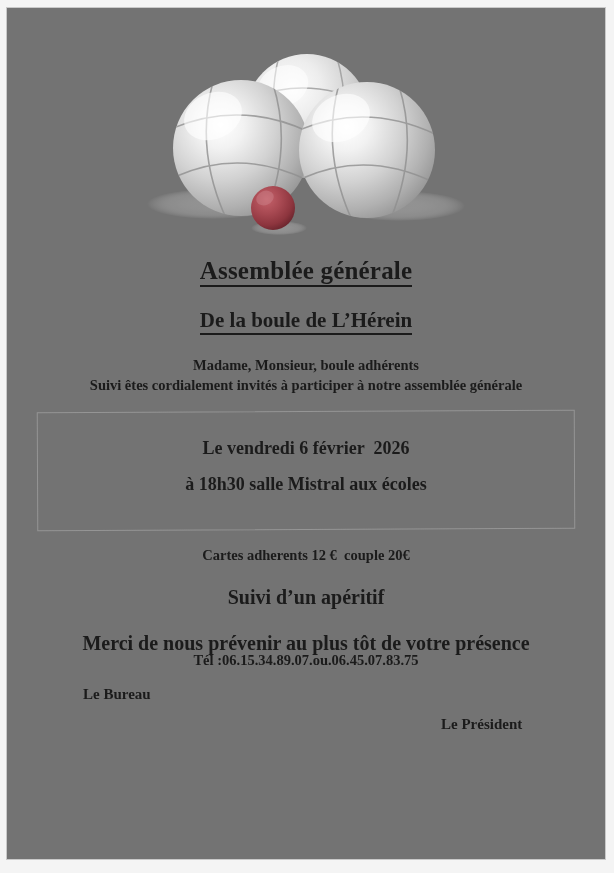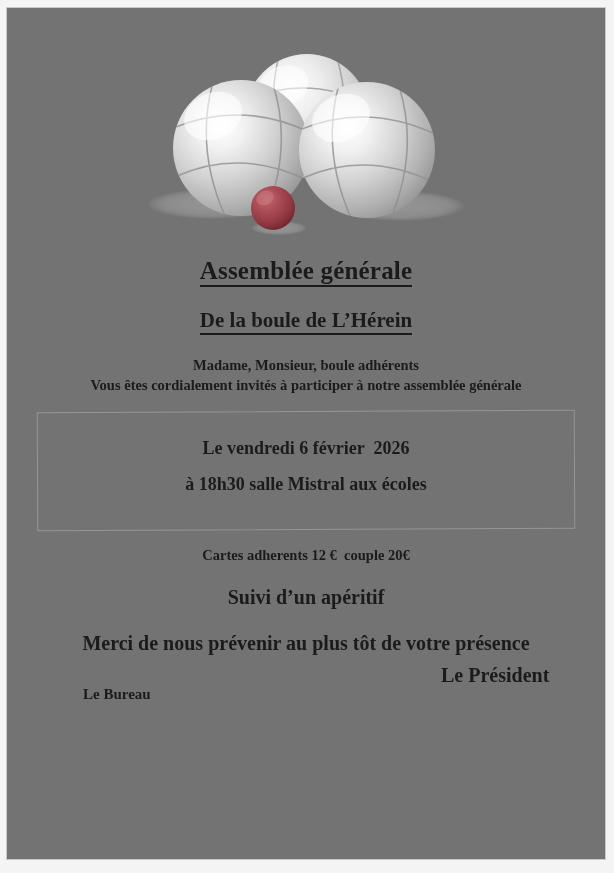--- a/index.html
+++ b/index.html
@@ -127,22 +127,22 @@
     position: absolute;
     left: 76px;
     top: 678px;
     font-size: 15px;
     font-weight: bold;
     color: #1b1b1b;
   }
   #sig-president {
     position: absolute;
     left: 434px;
-    top: 656px;
-    font-size: 20px;
+    top: 708px;
+    font-size: 15px;
     font-weight: bold;
     color: #1b1b1b;
   }
 </style>
 </head>
 <body>
 
 <div id="page">
 
   <svg id="boules" viewBox="0 0 600 232">
@@ -226,27 +226,28 @@
       <ellipse cx="266" cy="200" rx="22" ry="22" fill="url(#jackGrad)"></ellipse>
       <ellipse cx="258" cy="190" rx="9" ry="7" fill="#d08a91" opacity="0.42" transform="rotate(-24 258 190)"></ellipse>
     </g>
   </svg>
 
   <div class="line" id="title-main"><span class="u">Assemblée générale</span></div>
 
   <div class="line" id="title-sub"><span class="u">De la boule de L’Hérein</span></div>
 
   <div class="line" id="greeting-1">Madame, Monsieur, boule adhérents</div>
-  <div class="line" id="greeting-2">Vous êtes cordialement invités à participer à notre assemblée générale</div>
+  <div class="line" id="greeting-2">Suivi êtes cordialement invités à participer à notre assemblée générale</div>
 
   <div id="date-box"></div>
   <div class="line" id="date-line-1">Le vendredi 6 février  2026</div>
   <div class="line" id="date-line-2">à 18h30 salle Mistral aux écoles</div>
 
   <div class="line" id="price-line">Cartes adherents 12 €  couple 20€</div>
   <div class="line" id="aperitif-line">Suivi d’un apéritif</div>
 
   <div class="line" id="rsvp-line">Merci de nous prévenir au plus tôt de votre présence</div>
+  <div class="line" id="phone-line">Tél :06.15.34.89.07.ou.06.45.07.83.75</div>
 
   <div id="sig-bureau">Le Bureau</div>
   <div id="sig-president">Le Président</div>
 
 </div>
 
 </body></html>

